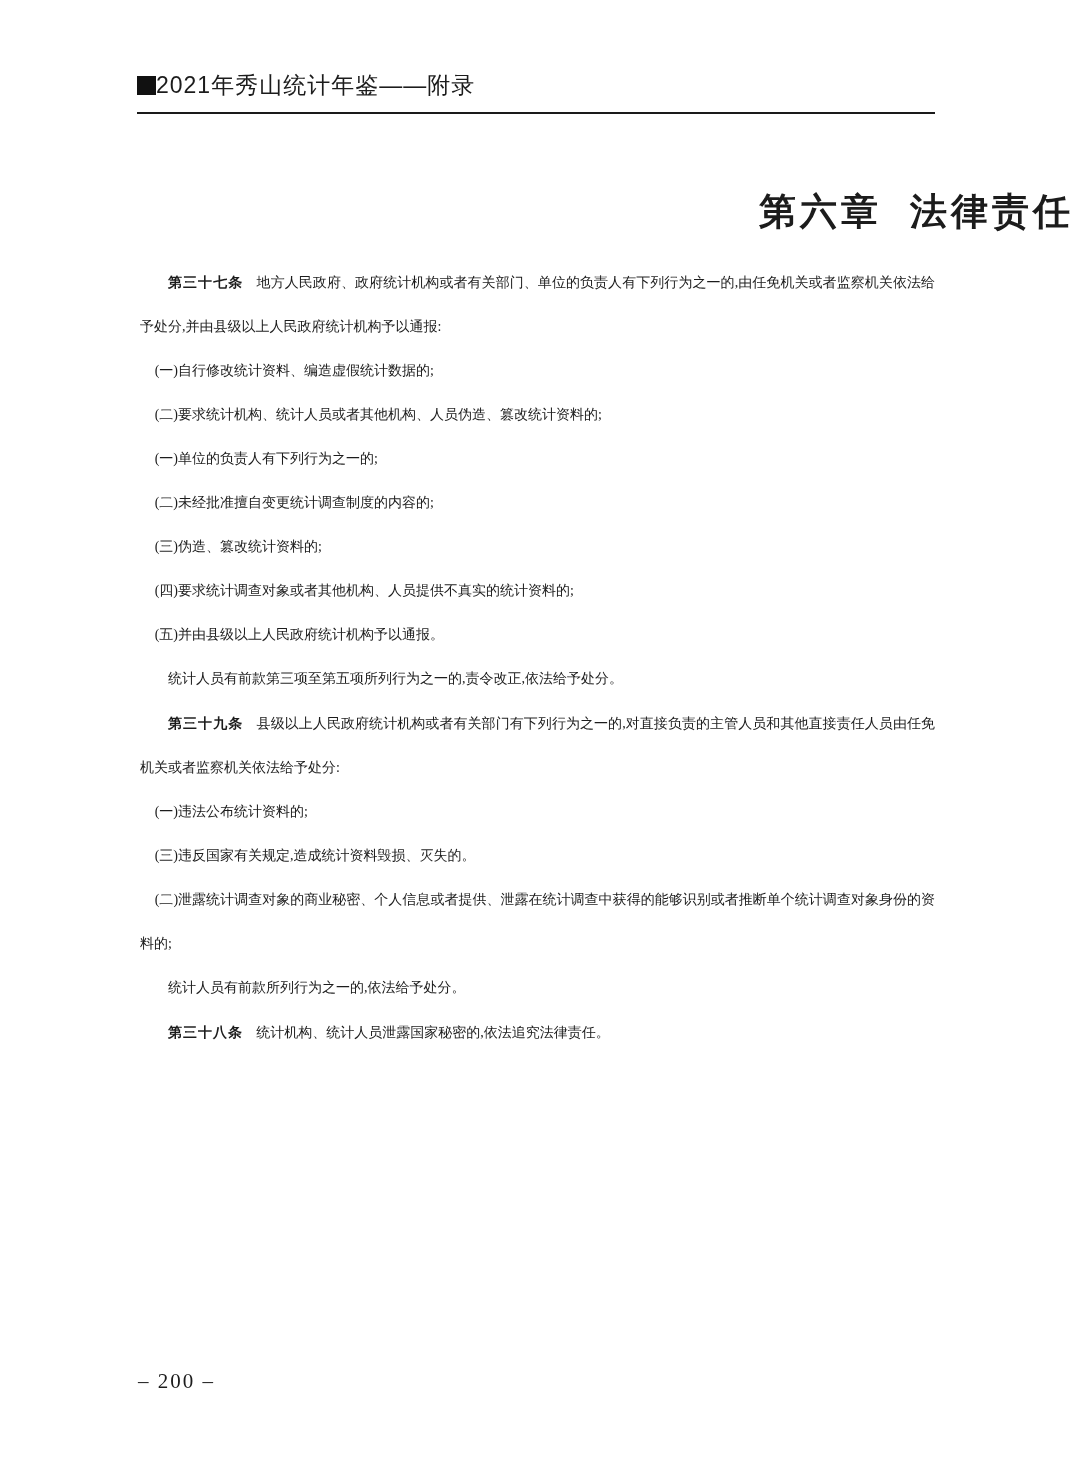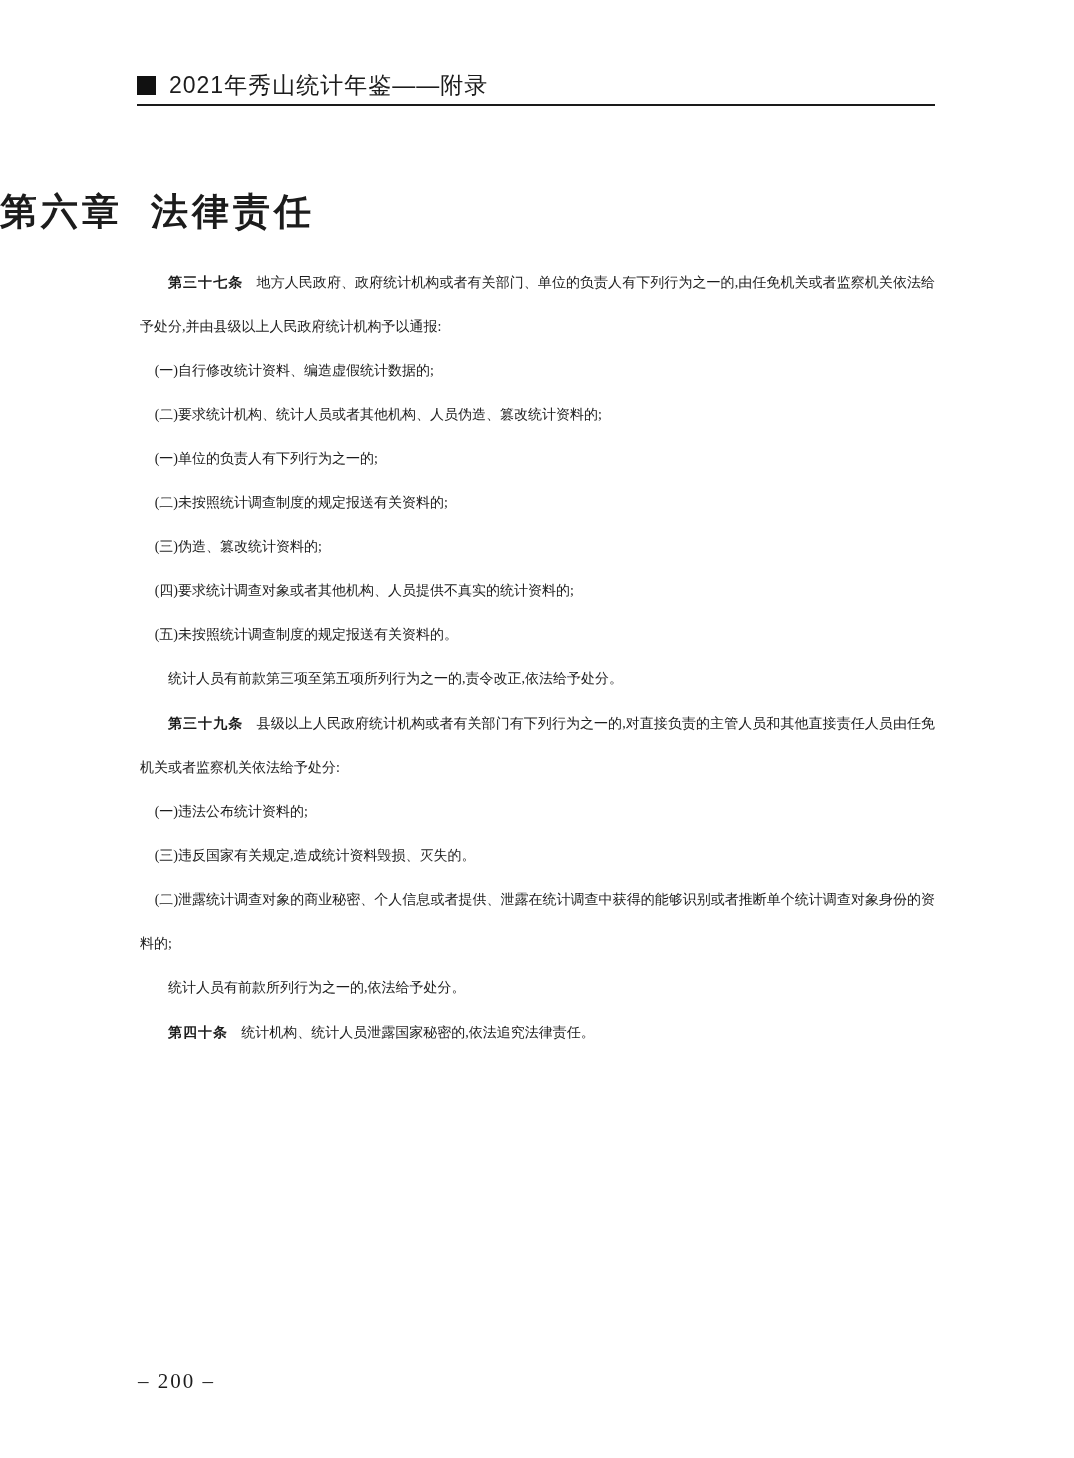--- a/index.html
+++ b/index.html
@@ -17,43 +17,42 @@
     overflow: hidden;
   }
   
   .header {
     position: absolute;
     left: 137px;
     right: 139px;
     top: 70px;
     display: flex;
     align-items: center;
-    gap: 13px;
-    padding-bottom: 3px;
+    padding-bottom: 11px;
     border-bottom: 2px solid #1a1a1a;
     font-family: "Liberation Sans", "DejaVu Sans", sans-serif;
   }
   .hdr-square {
     width: 19px;
     height: 19px;
     background: #111111;
     flex: 0 0 auto;
   }
   .hdr-title {
     font-size: 23px;
     letter-spacing: 1px;
     white-space: nowrap;
   }
   
   .chapter-title {
     position: absolute;
     top: 189px;
     left: 0;
     width: 100%;
-    text-align: left;
+    text-align: right;
     font-family: "Liberation Sans", "DejaVu Sans", sans-serif;
     font-weight: bold;
     font-size: 37px;
     letter-spacing: 4px;
     line-height: 46px;
     white-space: nowrap;
   }
   .chapter-no { margin-right: 28px; }
   
   .content {
@@ -105,34 +104,34 @@
 
   <div class="content">
 
     <p class="para article"><span class="article-label">第三十七条</span><span>地方人民政府、政府统计机构或者有关部门、单位的负责人有下列行为之一的,由任免机关或者监察机关依法给予处分,并由县级以上人民政府统计机构予以通报:</span></p>
 
     <p class="para item">(一)自行修改统计资料、编造虚假统计数据的;</p>
     <p class="para item">(二)要求统计机构、统计人员或者其他机构、人员伪造、篡改统计资料的;</p>
 
 
     <p class="para item">(一)单位的负责人有下列行为之一的;</p>
-    <p class="para item">(二)未按照统计调查制度的规定报送有关资料的;</p>
+    <p class="para item">(二)未经批准擅自变更统计调查制度的内容的;</p>
     <p class="para item">(三)伪造、篡改统计资料的;</p>
     <p class="para item">(四)要求统计调查对象或者其他机构、人员提供不真实的统计资料的;</p>
-    <p class="para item">(五)未按照统计调查制度的规定报送有关资料的。</p>
+    <p class="para item">(五)并由县级以上人民政府统计机构予以通报。</p>
 
     <p class="para plain">统计人员有前款第三项至第五项所列行为之一的,责令改正,依法给予处分。</p>
 
     <p class="para article"><span class="article-label">第三十九条</span><span>县级以上人民政府统计机构或者有关部门有下列行为之一的,对直接负责的主管人员和其他直接责任人员由任免机关或者监察机关依法给予处分:</span></p>
 
     <p class="para item">(一)违法公布统计资料的;</p>
     <p class="para item">(三)违反国家有关规定,造成统计资料毁损、灭失的。</p>
     <p class="para item">(二)泄露统计调查对象的商业秘密、个人信息或者提供、泄露在统计调查中获得的能够识别或者推断单个统计调查对象身份的资料的;</p>
 
     <p class="para plain">统计人员有前款所列行为之一的,依法给予处分。</p>
 
-    <p class="para article"><span class="article-label">第四十条</span><span>统计机构、统计人员泄露国家秘密的,依法追究法律责任。</span></p>
+    <p class="para article"><span class="article-label">第三十八条</span><span>统计机构、统计人员泄露国家秘密的,依法追究法律责任。</span></p>
 
   </div>
 
   <div class="footer">– 200 –</div>
 
 </div>
 
 </body></html>

